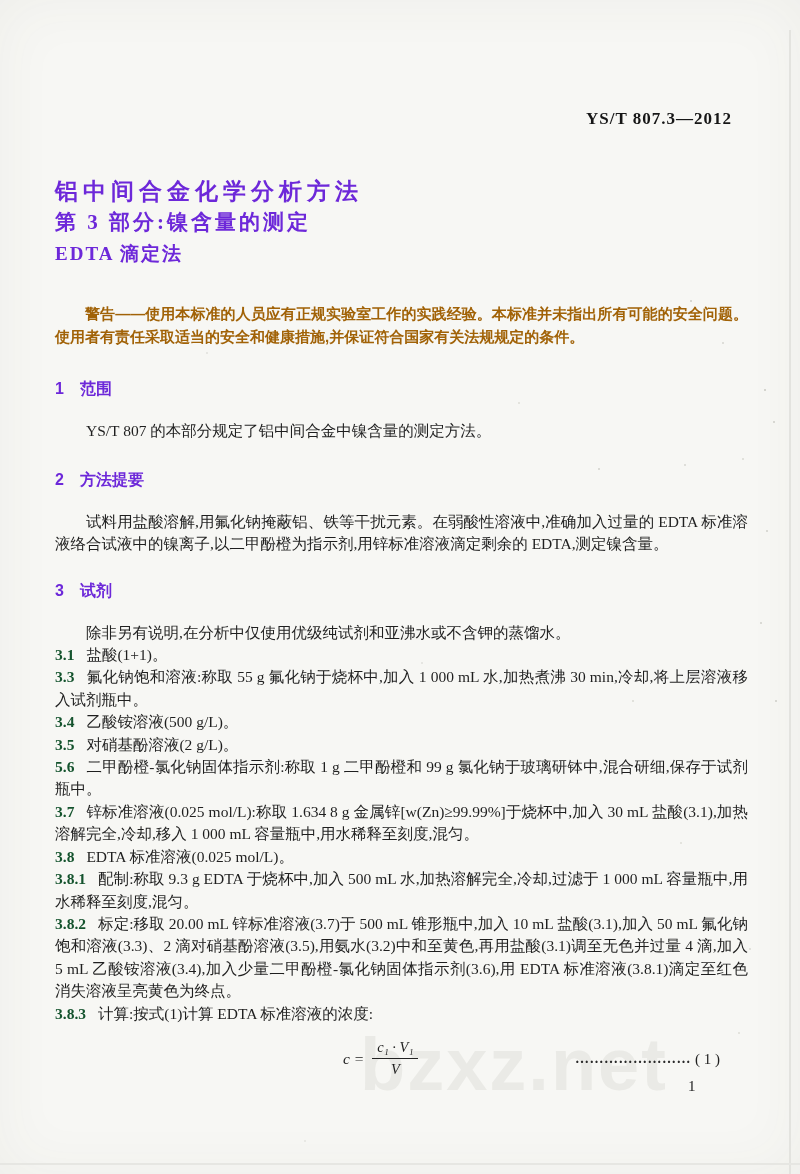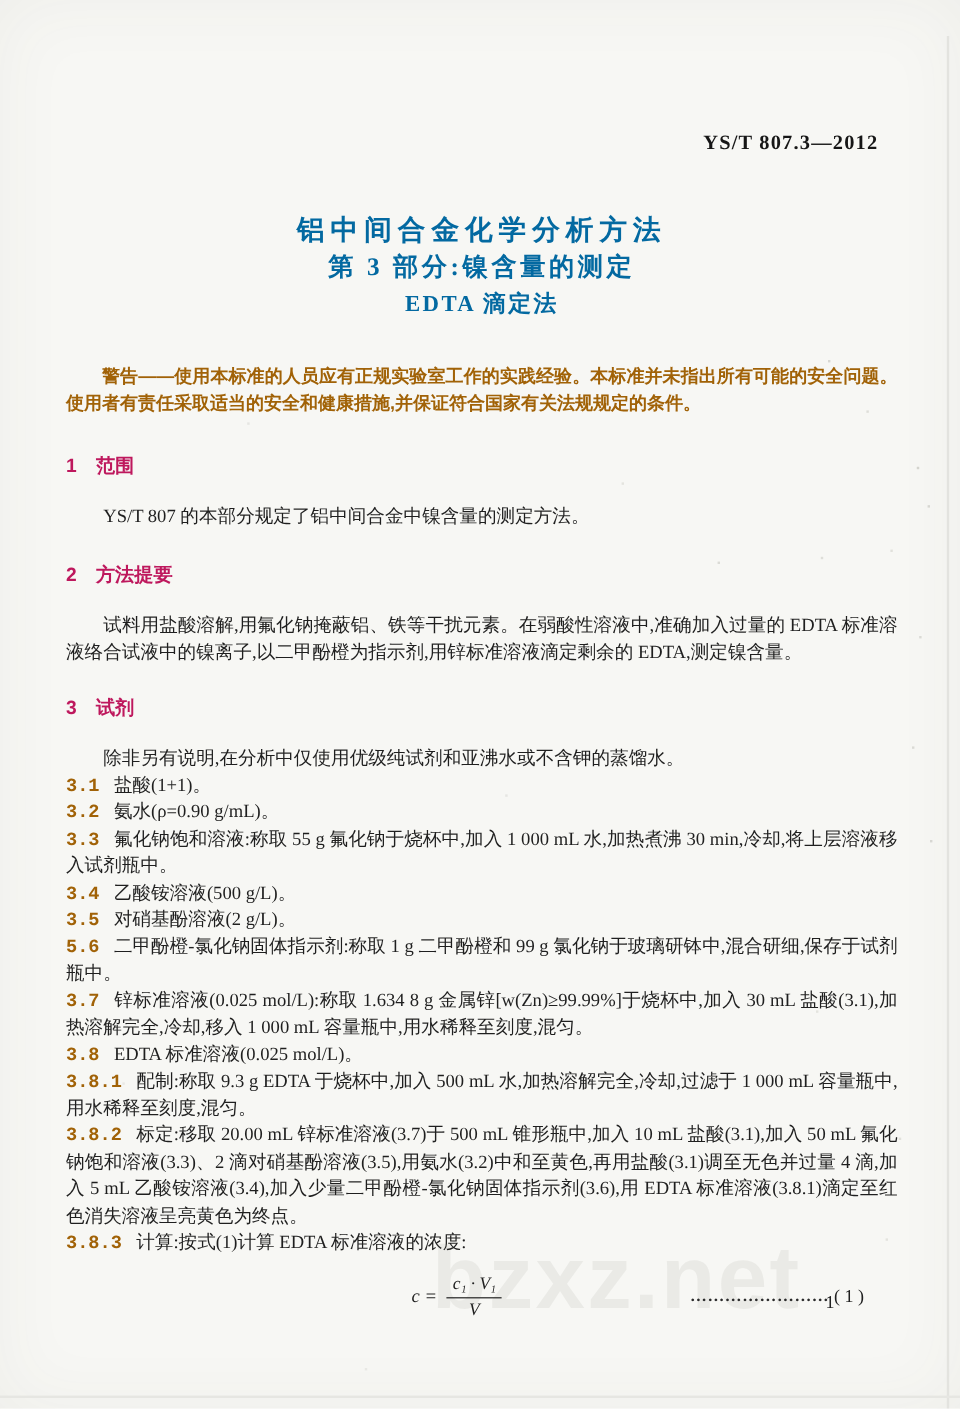--- a/index.html
+++ b/index.html
@@ -17,43 +17,43 @@
     position:relative;z-index:2;
     padding:0 52px 0 55px;
     font-size:15.5px;line-height:22.4px;
   }
   .std-no{
     margin-top:108px;
     text-align:right;padding-right:16px;
     font-size:17px;font-weight:700;
     letter-spacing:1px;color:#161616;
   }
-  .title-block{margin-top:46px;text-align:center;color:#0369a1;}
+  .title-block{margin-top:46px;color:#6d28d9;}
   .title-l1{font-size:23px;line-height:31px;font-weight:700;letter-spacing:5px;}
   .title-l2{font-size:21px;line-height:31px;font-weight:700;letter-spacing:3px;}
   .title-l3{font-size:19px;line-height:31px;font-weight:700;letter-spacing:2px;}
   .warning{
     margin:34px 0 0 0;
     text-indent:2em;text-align:justify;
     font-weight:700;font-family:"Liberation Sans","DejaVu Sans",sans-serif;
     font-size:15px;line-height:22.5px;color:#a16207;
   }
   .sec-heading{
     margin:26px 0 20px 0;
     font-size:16px;line-height:22px;
     font-family:"Liberation Sans","DejaVu Sans",sans-serif;
-    font-weight:700;color:#be185d;
+    font-weight:700;color:#6d28d9;
   }
   .sec-heading.first{margin-top:30px;}
   .sec-heading.third{margin-top:24px;}
   p.par{margin:0;text-indent:2em;text-align:justify;}
   p.item{margin:0;text-align:justify;}
   p.item .num{
-    font-family:Liberation Mono, monospace;
-    font-weight:700;margin-right:12px;color:#a16207;
+    font-family:Liberation Serif, serif;
+    font-weight:700;margin-right:12px;color:#14532d;
   }
   .formula-row{
     display:flex;align-items:center;
     margin-top:8px;height:52px;
     padding-left:288px;padding-right:28px;
   }
   .f-lhs{font-style:italic;font-size:15.5px;}
   .fraction{
     display:inline-flex;flex-direction:column;align-items:center;
     margin-left:8px;font-style:italic;font-size:14.5px;line-height:17px;
@@ -134,21 +134,20 @@
     <div class="sec-heading first">1　范围</div>
     <p class="par">YS/T 807 的本部分规定了铝中间合金中镍含量的测定方法。</p>
 
     <div class="sec-heading">2　方法提要</div>
     <p class="par">试料用盐酸溶解,用氟化钠掩蔽铝、铁等干扰元素。在弱酸性溶液中,准确加入过量的 EDTA 标准溶液络合试液中的镍离子,以二甲酚橙为指示剂,用锌标准溶液滴定剩余的 EDTA,测定镍含量。</p>
 
     <div class="sec-heading third">3　试剂</div>
     <p class="par">除非另有说明,在分析中仅使用优级纯试剂和亚沸水或不含钾的蒸馏水。</p>
 
     <p class="item"><span class="num">3.1</span><span>盐酸(1+1)。</span></p>
-    <p class="item"><span class="num">3.2</span><span>氨水(ρ=0.90 g/mL)。</span></p>
     <p class="item"><span class="num">3.3</span><span>氟化钠饱和溶液:称取 55 g 氟化钠于烧杯中,加入 1 000 mL 水,加热煮沸 30 min,冷却,将上层溶液移入试剂瓶中。</span></p>
     <p class="item"><span class="num">3.4</span><span>乙酸铵溶液(500 g/L)。</span></p>
     <p class="item"><span class="num">3.5</span><span>对硝基酚溶液(2 g/L)。</span></p>
     <p class="item"><span class="num">5.6</span><span>二甲酚橙-氯化钠固体指示剂:称取 1 g 二甲酚橙和 99 g 氯化钠于玻璃研钵中,混合研细,保存于试剂瓶中。</span></p>
     <p class="item"><span class="num">3.7</span><span>锌标准溶液(0.025 mol/L):称取 1.634 8 g 金属锌[w(Zn)≥99.99%]于烧杯中,加入 30 mL 盐酸(3.1),加热溶解完全,冷却,移入 1 000 mL 容量瓶中,用水稀释至刻度,混匀。</span></p>
     <p class="item"><span class="num">3.8</span><span>EDTA 标准溶液(0.025 mol/L)。</span></p>
     <p class="item"><span class="num">3.8.1</span><span>配制:称取 9.3 g EDTA 于烧杯中,加入 500 mL 水,加热溶解完全,冷却,过滤于 1 000 mL 容量瓶中,用水稀释至刻度,混匀。</span></p>
     <p class="item"><span class="num">3.8.2</span><span>标定:移取 20.00 mL 锌标准溶液(3.7)于 500 mL 锥形瓶中,加入 10 mL 盐酸(3.1),加入 50 mL 氟化钠饱和溶液(3.3)、2 滴对硝基酚溶液(3.5),用氨水(3.2)中和至黄色,再用盐酸(3.1)调至无色并过量 4 滴,加入 5 mL 乙酸铵溶液(3.4),加入少量二甲酚橙-氯化钠固体指示剂(3.6),用 EDTA 标准溶液(3.8.1)滴定至红色消失溶液呈亮黄色为终点。</span></p>
     <p class="item"><span class="num">3.8.3</span><span>计算:按式(1)计算 EDTA 标准溶液的浓度:</span></p>
 

